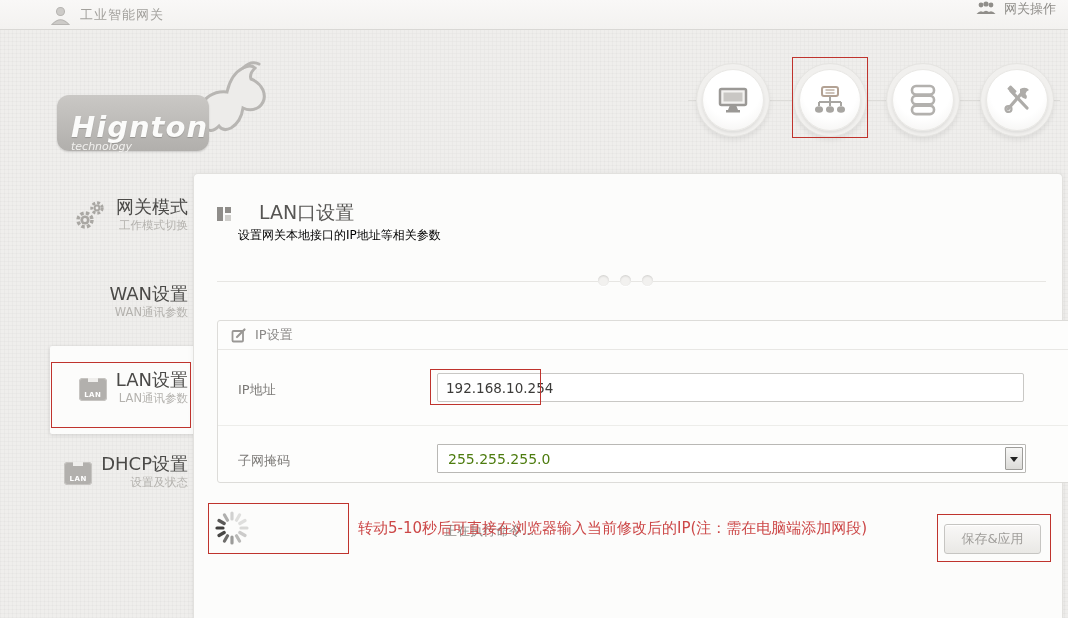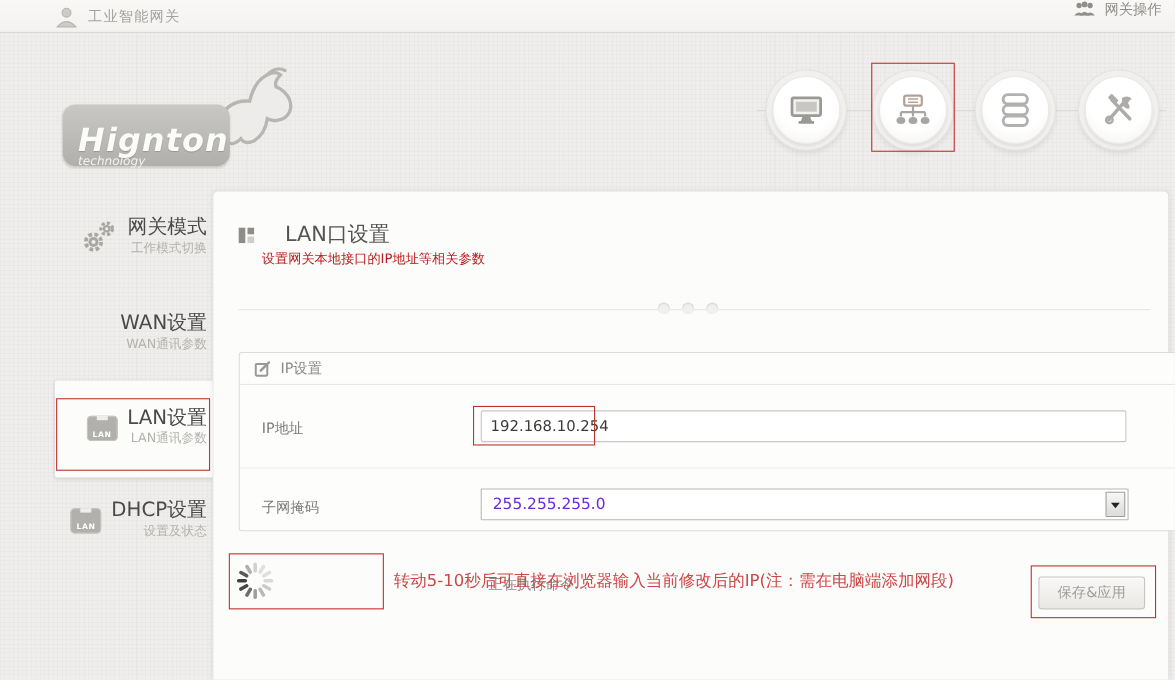--- a/index.html
+++ b/index.html
@@ -89,21 +89,21 @@
     position:absolute; left:193px; top:173px; width:870px; height:445px;
     background:#fcfcfb; border:1px solid #e2e1de; border-bottom:none;
     border-radius:5px 5px 0 0; box-shadow:0 0 6px rgba(0,0,0,0.05);
   }
   .page-head-ico{ position:absolute; left:23px; top:33px; width:15px; height:15px; display:grid; grid-template-columns:6px 6px; grid-template-rows:6px 6px; gap:2px;}
   .page-head-ico i{ display:block; }
   .page-head-ico .b1{ grid-row:1/3; background:#8f8d8a; }
   .page-head-ico .b2{ background:#8f8d8a; }
   .page-head-ico .b3{ background:#cfcecb; }
   .page-title{ position:absolute; left:44px; top:26px; font-size:19px; color:#565553;margin-left:21px; }
-  .page-sub{ position:absolute; left:44px; top:53px; font-size:12px; color:#b91c1c; }
+  .page-sub{ position:absolute; left:44px; top:53px; font-size:12px; color:#000000; }
   .head-divider{ position:absolute; left:23px; top:107px; width:829px; border-top:1px solid #e7e6e3; }
   .dots{ position:absolute; left:404px; top:101px; display:flex; gap:11px; }
   .dot{ width:11px; height:11px; border-radius:50%; background:#f2f1ef;
         box-shadow:inset 0 1px 2px rgba(0,0,0,0.14), 0 1px 0 #fff; }
   
   .card{
     position:absolute; left:23px; top:146px; width:958px; height:163px;
     background:#fdfdfc; border:1px solid #dddcd9; border-radius:3px;
   }
   .card-head{
@@ -115,21 +115,21 @@
   .row-divider{ position:absolute; left:0; right:0; top:104px; border-top:1px solid #ededea; }
   .field-label{ position:absolute; left:20px; font-size:13px; color:#7c7a77; }
   .ip-input{
     position:absolute; left:219px; top:52px; width:587px; height:29px;
     border:1px solid #c9c8c5; border-radius:2px; background:#fff;
     font-family:inherit; font-size:13.5px; color:#3c3b39; padding:0 8px;
   }
   .select-box{
     position:absolute; left:219px; top:123px; width:589px; height:29px;
     border:1px solid #b9b8b5; background:#fff; border-radius:1px;
-    font-size:14px; color:#6d28d9; display:flex; align-items:center; padding-left:10px;
+    font-size:14px; color:#4d7c0f; display:flex; align-items:center; padding-left:10px;
     cursor:pointer;
   }
   .select-arrow{
     position:absolute; right:2px; top:2px; width:18px; height:23px;
     background:linear-gradient(#f7f7f6,#dcdbd8);
     border:1px solid #9d9c99; border-radius:1px;
     display:flex; align-items:center; justify-content:center;
   }
   .select-arrow::after{ content:""; border:4px solid transparent; border-top:5px solid #222; margin-top:5px; }
   

